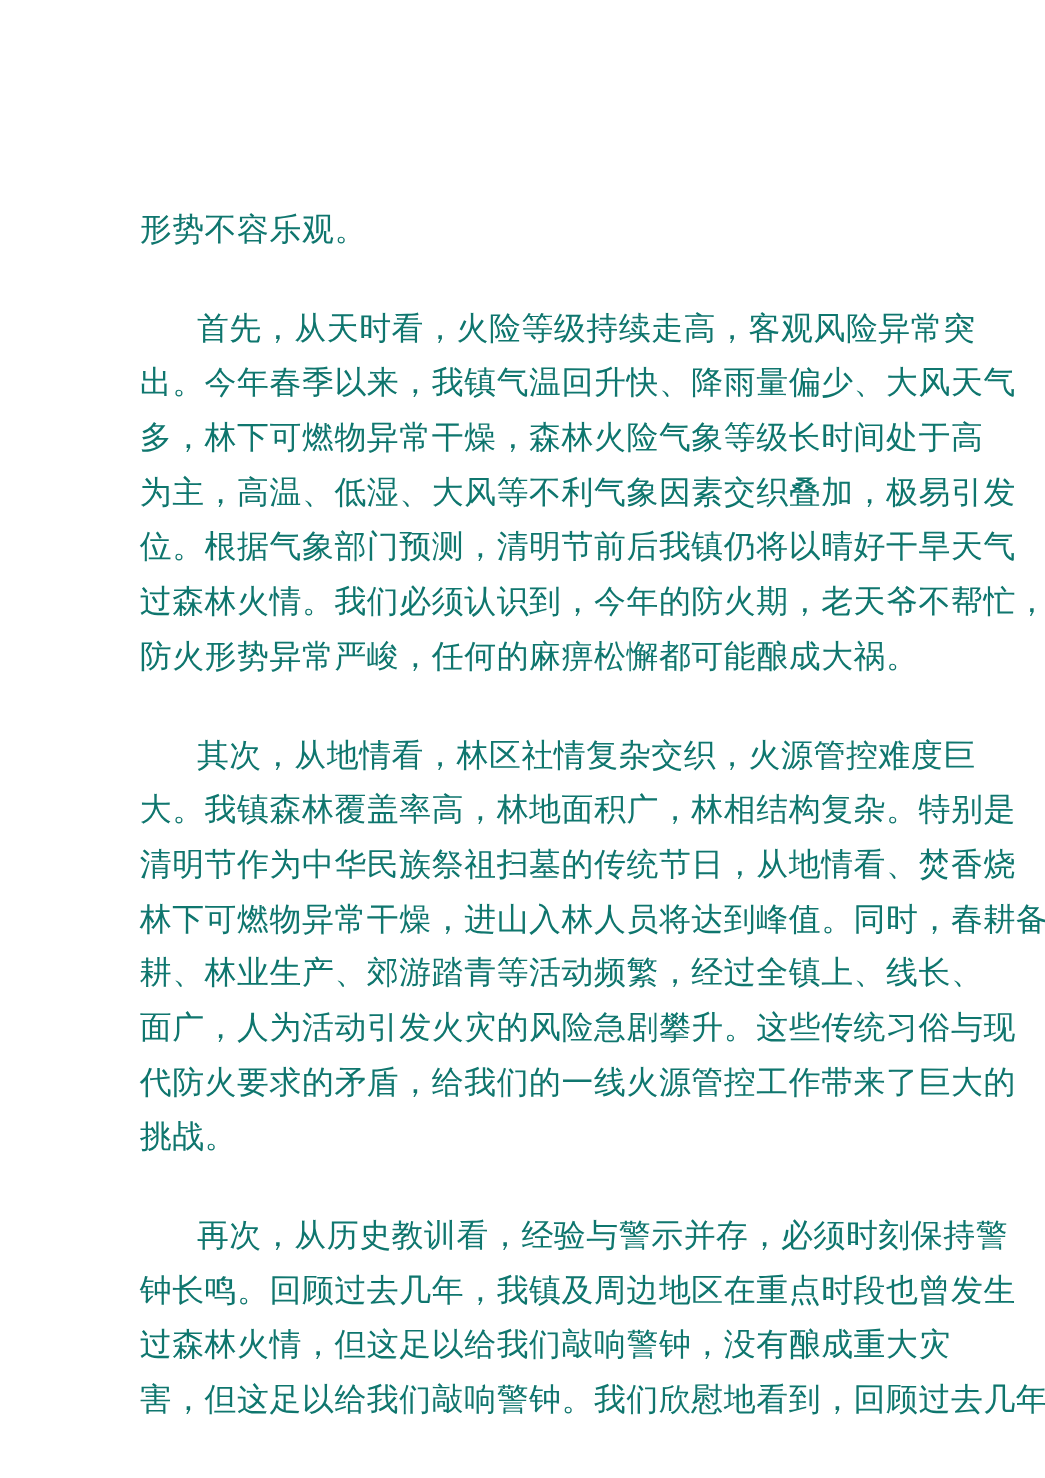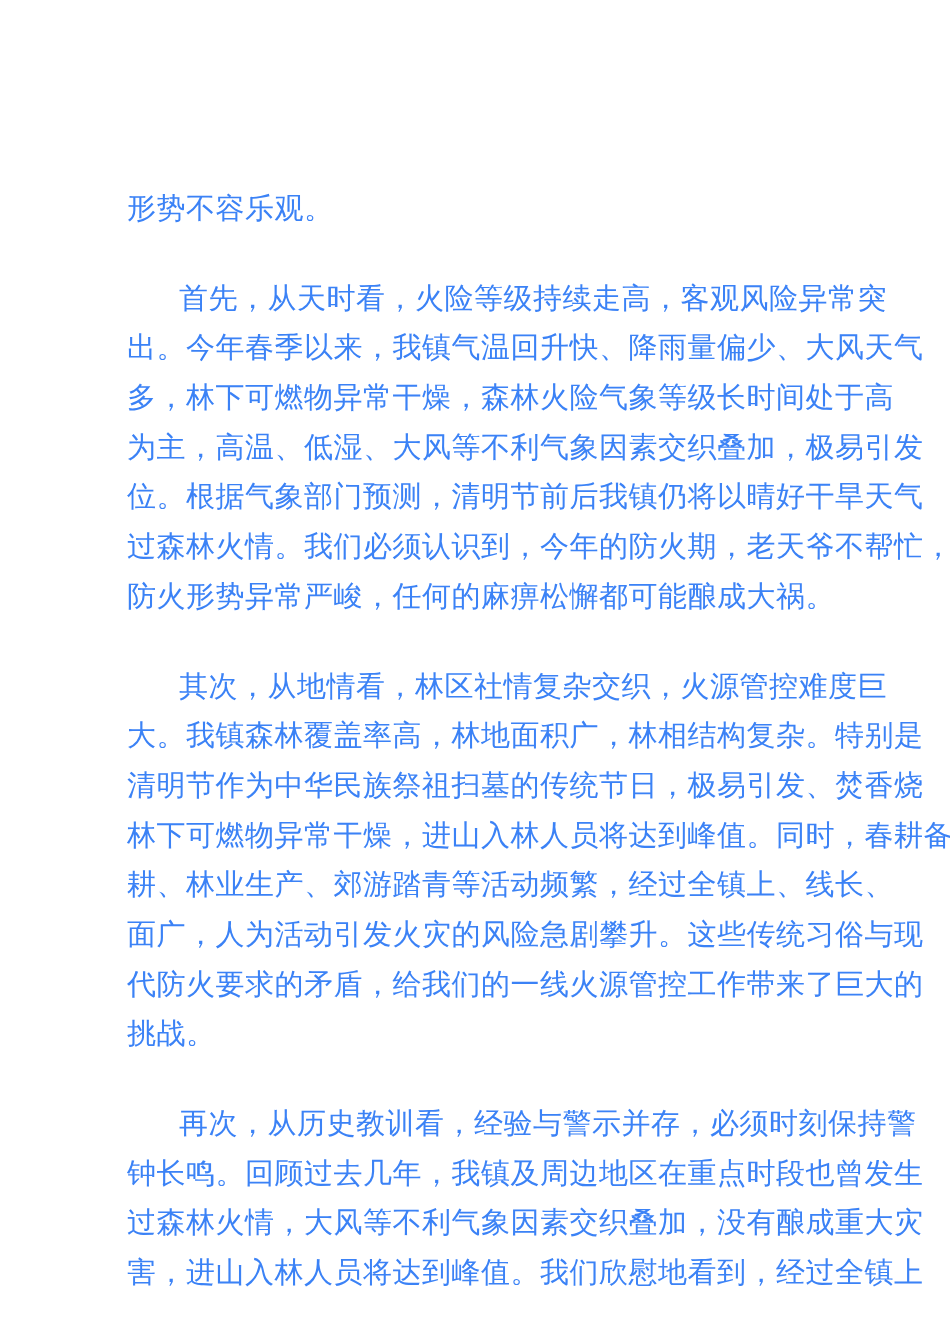--- a/index.html
+++ b/index.html
@@ -17,21 +17,21 @@
       position: absolute;
       left: 127px;
       top: 184px;
       width: 720px;
     }
     .line {
       height: 49.7px;
       line-height: 49.7px;
       font-family: "DejaVu Sans", "Liberation Sans", sans-serif;
       font-size: 29px;
-      color: #3b82f6;
+      color: #0f766e;
       white-space: nowrap;
       letter-spacing: 0.5px;
     }
     .indent {
       padding-left: 52px;
       margin-top: 40px;
     }
   </style>
 </head>
 <body>
@@ -48,28 +48,28 @@
     <div class="line">多，林下可燃物异常干燥，森林火险气象等级长时间处于高</div>
     <div class="line">为主，高温、低湿、大风等不利气象因素交织叠加，极易引发</div>
     <div class="line">位。根据气象部门预测，清明节前后我镇仍将以晴好干旱天气</div>
     <div class="line">过森林火情。我们必须认识到，今年的防火期，老天爷不帮忙，</div>
     <div class="line">防火形势异常严峻，任何的麻痹松懈都可能酿成大祸。</div>
   </div>
 
   <div class="paragraph">
     <div class="line indent">其次，从地情看，林区社情复杂交织，火源管控难度巨</div>
     <div class="line">大。我镇森林覆盖率高，林地面积广，林相结构复杂。特别是</div>
-    <div class="line">清明节作为中华民族祭祖扫墓的传统节日，极易引发、焚香烧</div>
+    <div class="line">清明节作为中华民族祭祖扫墓的传统节日，从地情看、焚香烧</div>
     <div class="line">林下可燃物异常干燥，进山入林人员将达到峰值。同时，春耕备</div>
     <div class="line">耕、林业生产、郊游踏青等活动频繁，经过全镇上、线长、</div>
     <div class="line">面广，人为活动引发火灾的风险急剧攀升。这些传统习俗与现</div>
     <div class="line">代防火要求的矛盾，给我们的一线火源管控工作带来了巨大的</div>
     <div class="line">挑战。</div>
   </div>
 
   <div class="paragraph">
     <div class="line indent">再次，从历史教训看，经验与警示并存，必须时刻保持警</div>
     <div class="line">钟长鸣。回顾过去几年，我镇及周边地区在重点时段也曾发生</div>
-    <div class="line">过森林火情，大风等不利气象因素交织叠加，没有酿成重大灾</div>
-    <div class="line">害，进山入林人员将达到峰值。我们欣慰地看到，经过全镇上</div>
+    <div class="line">过森林火情，但这足以给我们敲响警钟，没有酿成重大灾</div>
+    <div class="line">害，但这足以给我们敲响警钟。我们欣慰地看到，回顾过去几年</div>
   </div>
 
 </div>
 
 </body></html>

